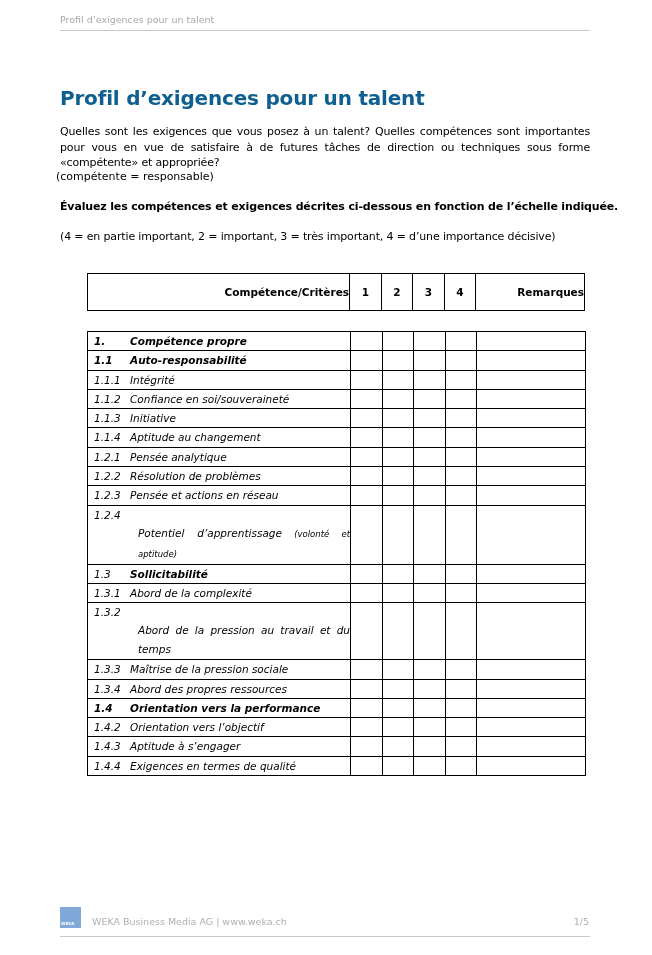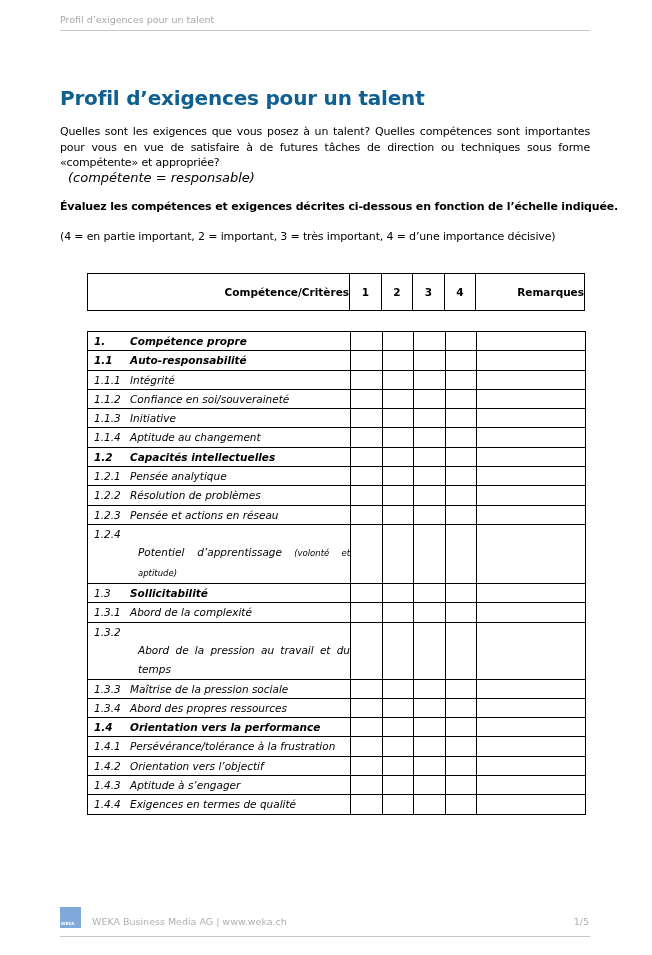--- a/index.html
+++ b/index.html
@@ -4,21 +4,21 @@
 <style>
   html, body { margin:0; padding:0; background:#ffffff; }
   body { width:652px; height:955px; position:relative; overflow:hidden;
          font-family:"DejaVu Sans", sans-serif; color:#000; }
   .running-head { position:absolute; left:60px; top:14px; font-size:9.5px; color:#a8a8a8; }
   .head-rule { position:absolute; left:60px; top:30px; width:530px; height:1px; background:#c8c8c8; }
   .title { position:absolute; left:60px; top:86px; margin:0; font-size:20px; font-weight:bold;
            color:#0f6091; letter-spacing:-0.2px; }
   .intro { position:absolute; left:60px; top:124px; width:530px; font-size:11px; line-height:15.5px;
            text-align:justify; letter-spacing:-0.15px; }
-  .note { position:absolute; left:68px; top:170px; font-size:13px; font-style:italic; }
+  .note { position:absolute; left:56px; top:170px; font-size:11px; }
   .eval { position:absolute; left:60px; top:200px; font-size:11px; letter-spacing:-0.15px;font-weight:bold; }
   .scale { position:absolute; left:60px; top:230px; font-size:11px; letter-spacing:-0.15px; }
   table { position:absolute; left:87px; border-collapse:collapse; table-layout:fixed; font-size:10.5px; }
   td, th { border:1.3px solid #000; padding:0; overflow:hidden; }
   .hdr { top:273px; }
   .hdr th { height:36px; font-weight:bold; font-size:10.5px; }
   .hdr th.crit { text-align:right; padding-left:6px; }
   .hdr th.rem { text-align:right; padding-left:6px; }
   .main { top:331px; }
   .main td { height:18.3px; vertical-align:top; line-height:18px; }
@@ -120,28 +120,20 @@
         <td></td>
       </tr>
       <tr>
         <td class="label"><span class="num">1.1.4</span><span class="txt"><span>Aptitude au changement</span></span></td>
         <td></td>
         <td></td>
         <td></td>
         <td></td>
         <td></td>
       </tr>
-      <tr class="row-bold">
-        <td class="label"><span class="num">1.2</span><span class="txt"><span>Capacités intellectuelles</span></span></td>
-        <td></td>
-        <td></td>
-        <td></td>
-        <td></td>
-        <td></td>
-      </tr>
       <tr>
         <td class="label"><span class="num">1.2.1</span><span class="txt"><span>Pensée analytique</span></span></td>
         <td></td>
         <td></td>
         <td></td>
         <td></td>
         <td></td>
       </tr>
       <tr>
         <td class="label"><span class="num">1.2.2</span><span class="txt"><span>Résolution de problèmes</span></span></td>
@@ -202,28 +194,20 @@
       <tr>
         <td class="label"><span class="num">1.3.4</span><span class="txt"><span>Abord des propres ressources</span></span></td>
         <td></td>
         <td></td>
         <td></td>
         <td></td>
         <td></td>
       </tr>
       <tr class="row-bold">
         <td class="label"><span class="num">1.4</span><span class="txt"><span>Orientation vers la performance</span></span></td>
-        <td></td>
-        <td></td>
-        <td></td>
-        <td></td>
-        <td></td>
-      </tr>
-      <tr>
-        <td class="label"><span class="num">1.4.1</span><span class="txt"><span>Persévérance/tolérance à la frustration</span></span></td>
         <td></td>
         <td></td>
         <td></td>
         <td></td>
         <td></td>
       </tr>
       <tr>
         <td class="label"><span class="num">1.4.2</span><span class="txt"><span>Orientation vers l’objectif</span></span></td>
         <td></td>
         <td></td>

